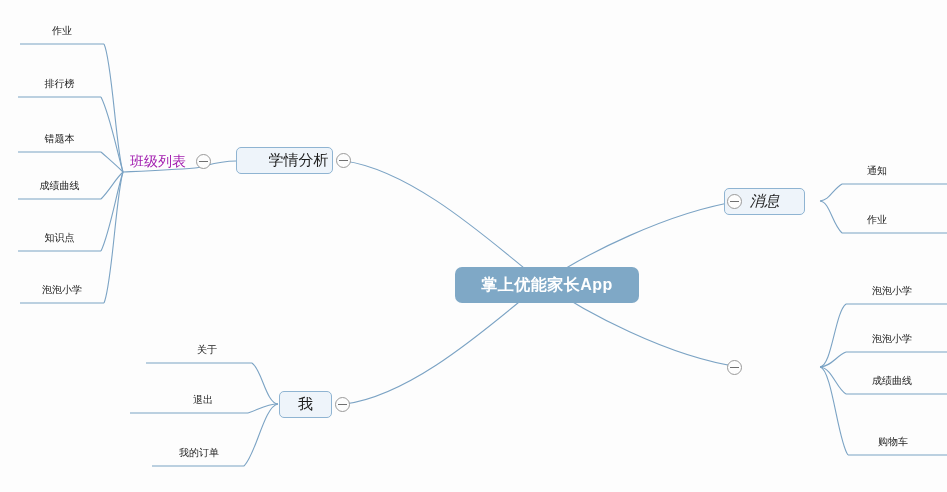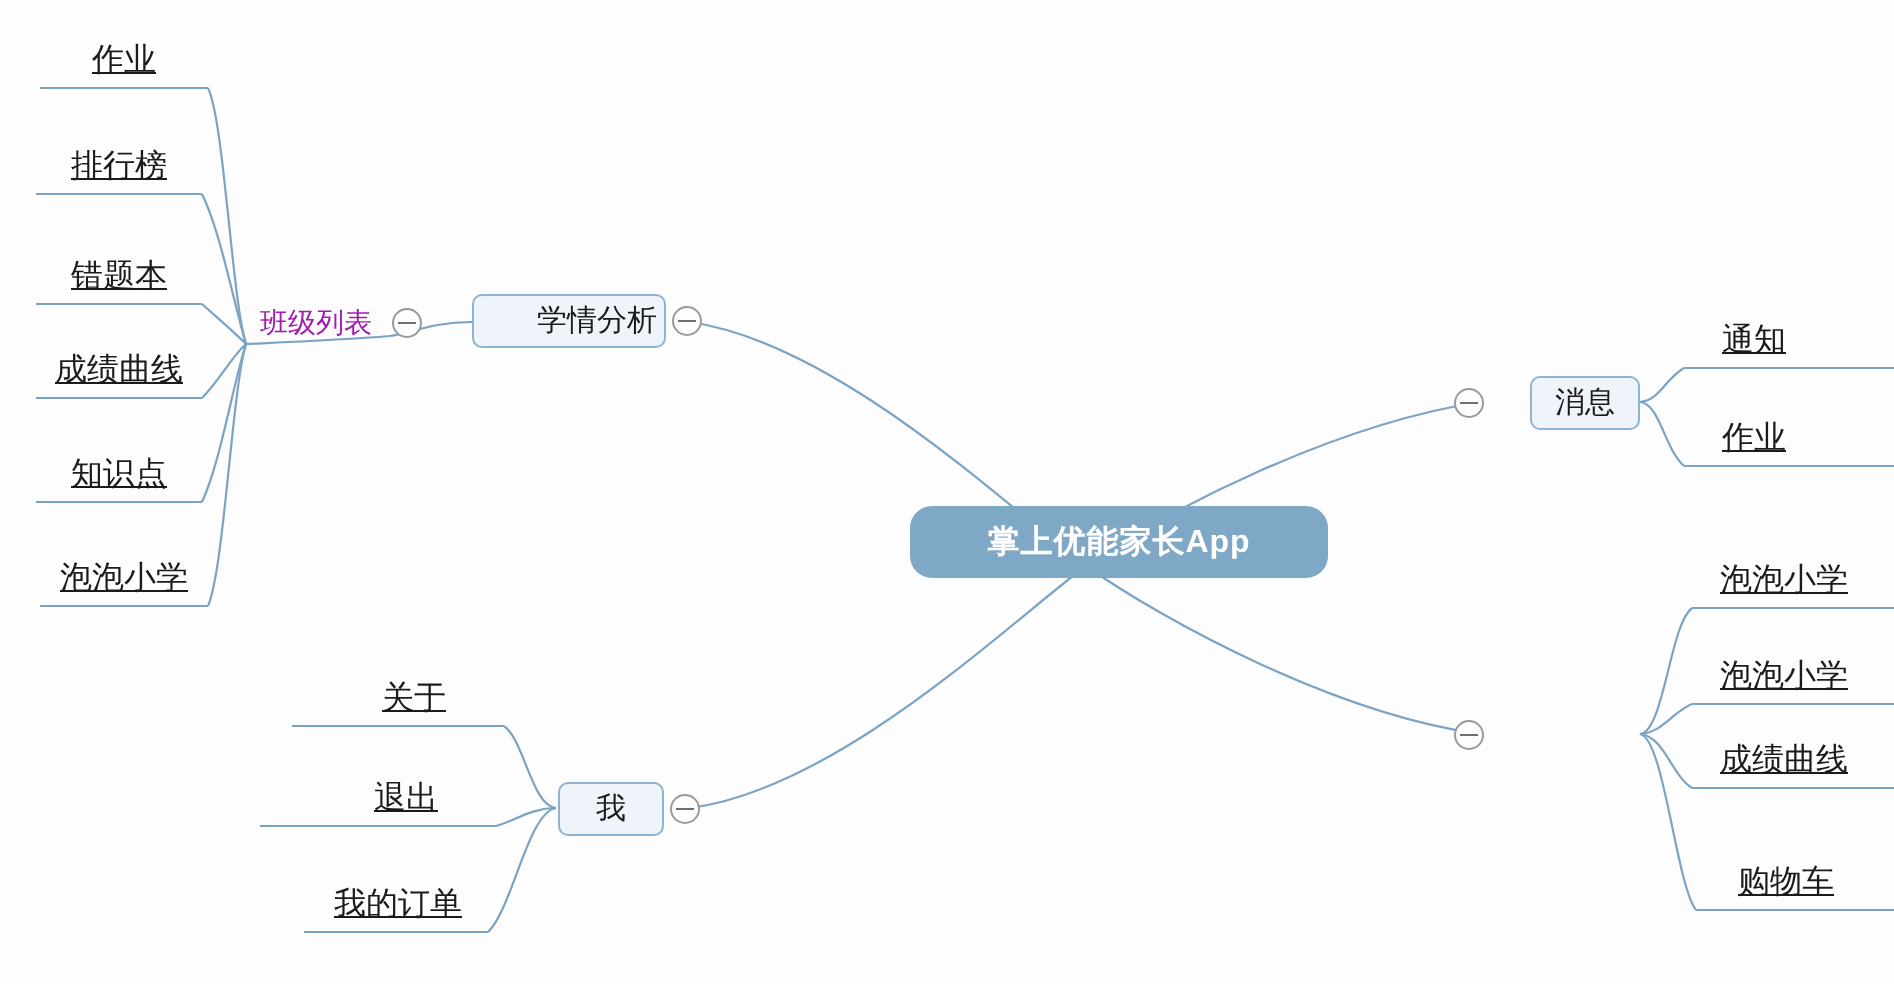--- a/index.html
+++ b/index.html
@@ -59,26 +59,25 @@
     color: #a21caf;
     font-size: 14px;
     white-space: nowrap;
     z-index: 4;
     line-height: 18px;
   }
   
   .leaf {
     position: absolute;
     color: #1b1b1b;
-    font-size: 16px;
+    font-size: 10px;
     white-space: nowrap;
     z-index: 4;
     line-height: 18px;
     text-align: center;
-    text-decoration: underline;
   }
   
   .toggle {
     position: absolute;
     width: 15px;
     height: 15px;
     border: 1px solid #9a9a9a;
     border-radius: 50%;
     background: #fdfdfd;
     box-sizing: border-box;
@@ -144,37 +143,37 @@
 
       <path d="M278,404 C266,403 262,370 252,363"></path>
       <path d="M278,404 C266,404 258,410 248,413"></path>
       <path d="M278,404 C264,406 256,455 244,466"></path>
       <path d="M146,363 L252,363"></path>
       <path d="M130,413 L248,413"></path>
       <path d="M152,466 L244,466"></path>
     </g>
   </svg>
 
-  <div class="root-node" style="left:455px; top:253px; width:209px; height:36px;border-radius:11px;">掌上优能家长App</div>
+  <div class="root-node" style="left:455px; top:267px; width:184px; height:36px;">掌上优能家长App</div>
 
   <div class="box-node" style="left:236px; top:147px; width:97px; height:27px;padding-left:28px;">学情分析</div>
   <div class="toggle" style="left:336px; top:153px;"></div>
 
   <div class="text-node" style="left:130px; top:152px;">班级列表</div>
   <div class="toggle" style="left:196px; top:154px;"></div>
 
   <div class="leaf" style="left:20px; top:22px; width:84px;">作业</div>
   <div class="leaf" style="left:18px; top:75px; width:83px;">排行榜</div>
   <div class="leaf" style="left:18px; top:130px; width:83px;">错题本</div>
   <div class="leaf" style="left:18px; top:177px; width:83px;">成绩曲线</div>
   <div class="leaf" style="left:18px; top:229px; width:83px;">知识点</div>
   <div class="leaf" style="left:20px; top:281px; width:84px;">泡泡小学</div>
 
   <div class="toggle" style="left:727px; top:194px;"></div>
-  <div class="box-node" style="left:765px; top:188px; width:55px; height:27px;">消息</div>
+  <div class="box-node" style="left:724px; top:188px; width:81px; height:27px;font-style:italic;">消息</div>
 
   <div class="leaf" style="left:842px; top:162px; width:70px;">通知</div>
   <div class="leaf" style="left:842px; top:211px; width:70px;">作业</div>
 
   <div class="toggle" style="left:727px; top:360px;"></div>
 
   <div class="leaf" style="left:846px; top:282px; width:92px;">泡泡小学</div>
   <div class="leaf" style="left:846px; top:330px; width:92px;">泡泡小学</div>
   <div class="leaf" style="left:846px; top:372px; width:92px;">成绩曲线</div>
   <div class="leaf" style="left:848px; top:433px; width:90px;">购物车</div>

